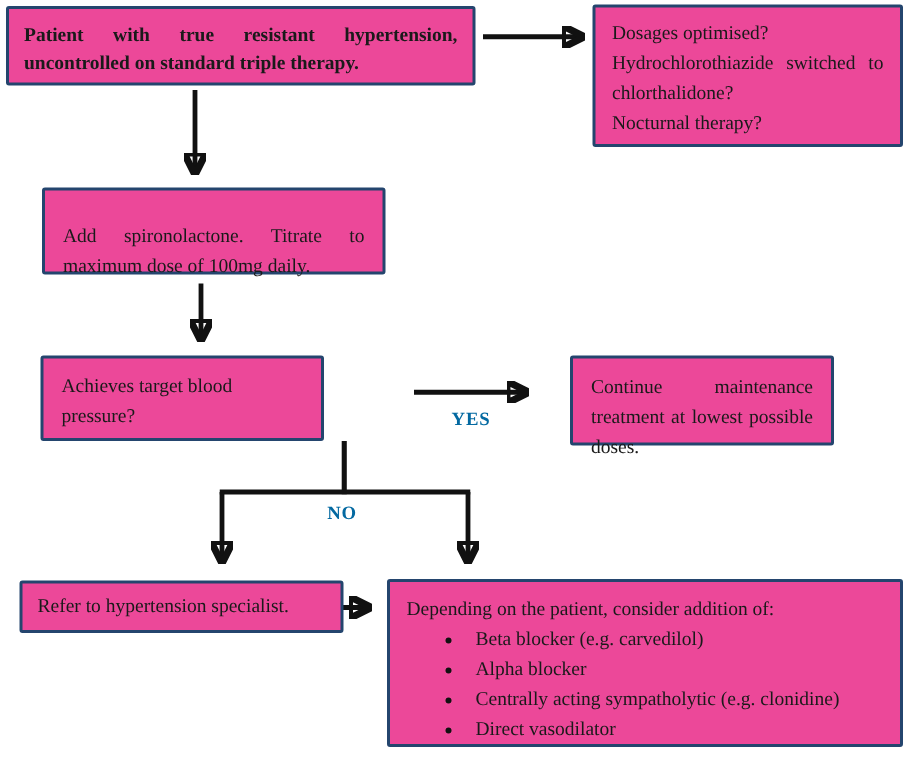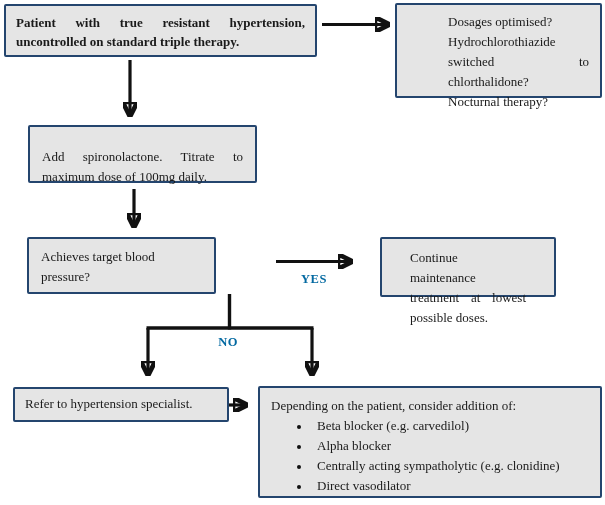--- a/index.html
+++ b/index.html
@@ -4,32 +4,32 @@
 <style>
   html,body{margin:0;padding:0;background:#ffffff;}
   #canvas{
     position:relative;width:605px;height:505px;background:#ffffff;overflow:hidden;
     font-family:"Liberation Serif","DejaVu Serif",serif;color:#1a1a1a;
   }
   #connectors{position:absolute;left:0;top:0;width:605px;height:505px;}
   #connectors path{stroke:#111111;stroke-width:3.2;fill:none;}
   #connectors path.noarrow{stroke-width:3.4;}
   .box{
-    position:absolute;box-sizing:border-box;background:#e5e5e5;
+    position:absolute;box-sizing:border-box;background:#ec4899;
     border:2px solid #24456e;border-radius:2px;
     font-size:13px;line-height:20px;padding:8px 11px;
   }
   .box p{margin:0;}
   .justify{text-align:justify;}
   #box-patient{left:4px;top:4px;width:313px;height:53px;font-weight:700;line-height:19px;padding:7px 10px;}
   #box-questions{left:395px;top:3px;width:207px;height:95px;padding:7px 11px;}
-  #box-questions p{text-align:justify;margin-left:40px;}
+  #box-questions p{text-align:justify;}
   #box-spiro{left:28px;top:125px;width:229px;height:58px;padding:20px 12px;}
   #box-target{left:27px;top:237px;width:189px;height:57px;padding:8px 12px;}
-  #box-maintenance{left:380px;top:237px;width:176px;height:60px;padding:9px 28px;}
+  #box-maintenance{left:380px;top:237px;width:176px;height:60px;padding:9px 12px;}
   #box-refer{left:13px;top:387px;width:216px;height:35px;padding:5px 10px;}
   #box-consider{left:258px;top:386px;width:344px;height:112px;padding:8px 11px;line-height:20px;}
   #box-consider ul{margin:0;padding:0 0 0 40px;list-style:disc outside;}
   #box-consider li{white-space:nowrap;padding-left:6px;}
   #box-consider li::marker{color:#111;font-size:12px;}
   .flag{
     position:absolute;color:#0369a1;font-weight:700;font-size:12.5px;line-height:14px;
     letter-spacing:.5px;text-align:center;width:42px;
   }
   #flag-yes{left:293px;top:272px;}

